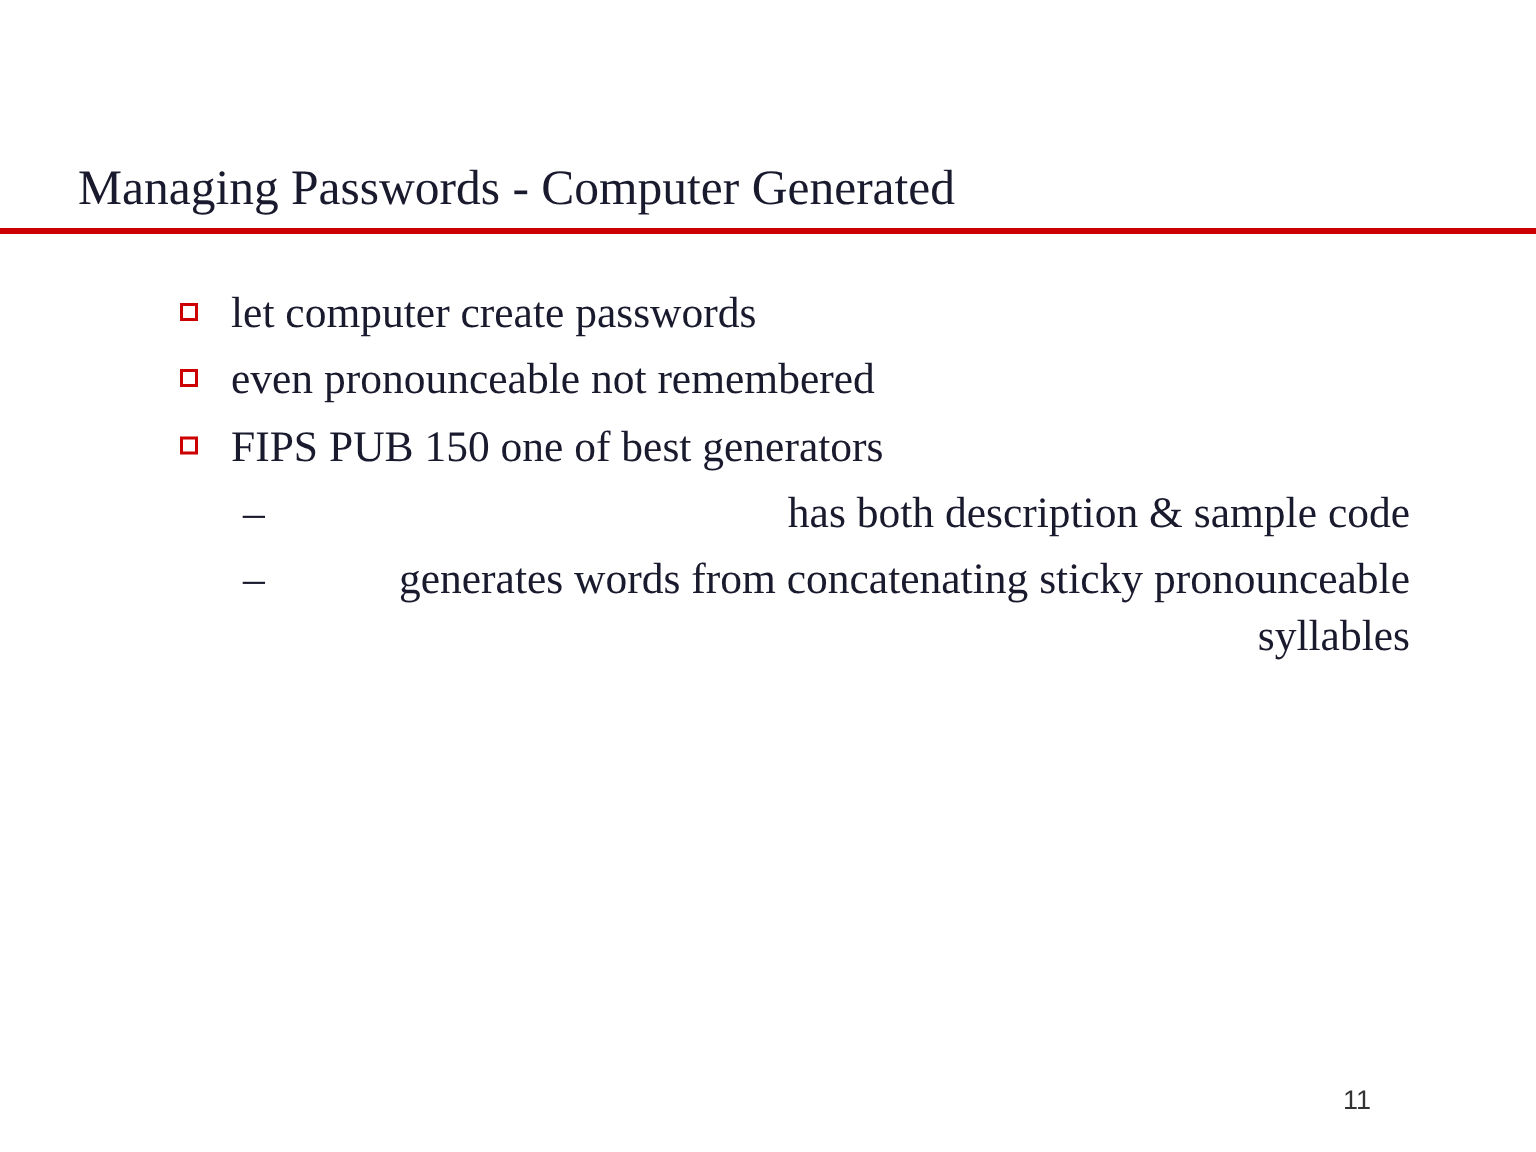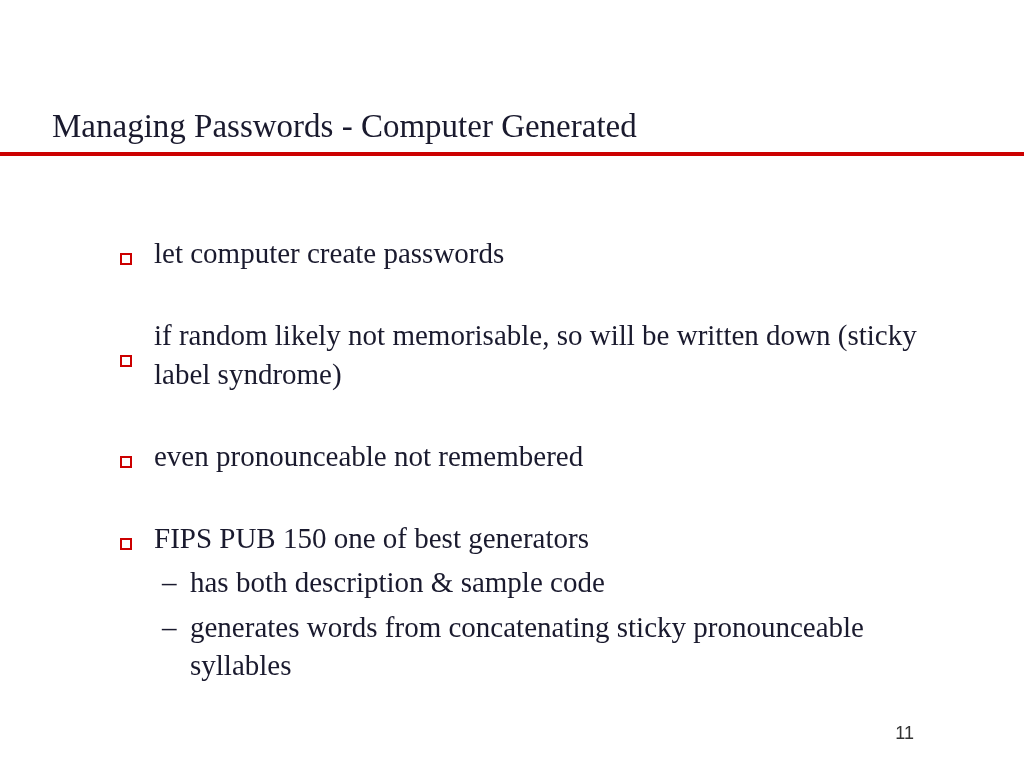--- a/index.html
+++ b/index.html
@@ -37,23 +37,22 @@
   .body {
     position: absolute;
     left: 120px;
     top: 190px;
     width: 820px;
     font-size: 29px;
     line-height: 1.32;
   }
   .bullet {
     display: flex;
-    align-items: center;
+    align-items: flex-start;
     margin-bottom: 6px;
-    margin-top: 44px;
   }
   .bullet .marker {
     flex: 0 0 auto;
     width: 12px;
     height: 12px;
     border: 2px solid #cc0000;
     box-sizing: border-box;
     margin-top: 12px;
     margin-right: 22px;
   }
@@ -67,20 +66,21 @@
     margin-bottom: 6px;
   }
   .sub .dash {
     flex: 0 0 auto;
     width: 22px;
     font-size: 29px;
     margin-right: 6px;
   }
   .sub .text {
     flex: 1 1 auto;
+    text-align: right;
   }
   .pagenum {
     position: absolute;
     right: 30px;
     bottom: 24px;
     font-size: 18px;
     color: #333;
     font-family: Arial, sans-serif;
     margin-left: 22px;
   }
@@ -94,24 +94,20 @@
 
   <div class="rule"></div>
 
   <div class="body">
 
     <div class="bullet">
       <span class="marker"></span>
       <span class="text">let computer create passwords</span>
     </div>
 
-    <div class="bullet">
-      <span class="marker"></span>
-      <span class="text">if random likely not memorisable, so will be written down (sticky label syndrome)</span>
-    </div>
 
     <div class="bullet">
       <span class="marker"></span>
       <span class="text">even pronounceable not remembered</span>
     </div>
 
 
     <div class="bullet">
       <span class="marker"></span>
       <span class="text">FIPS PUB 150 one of best generators</span>

